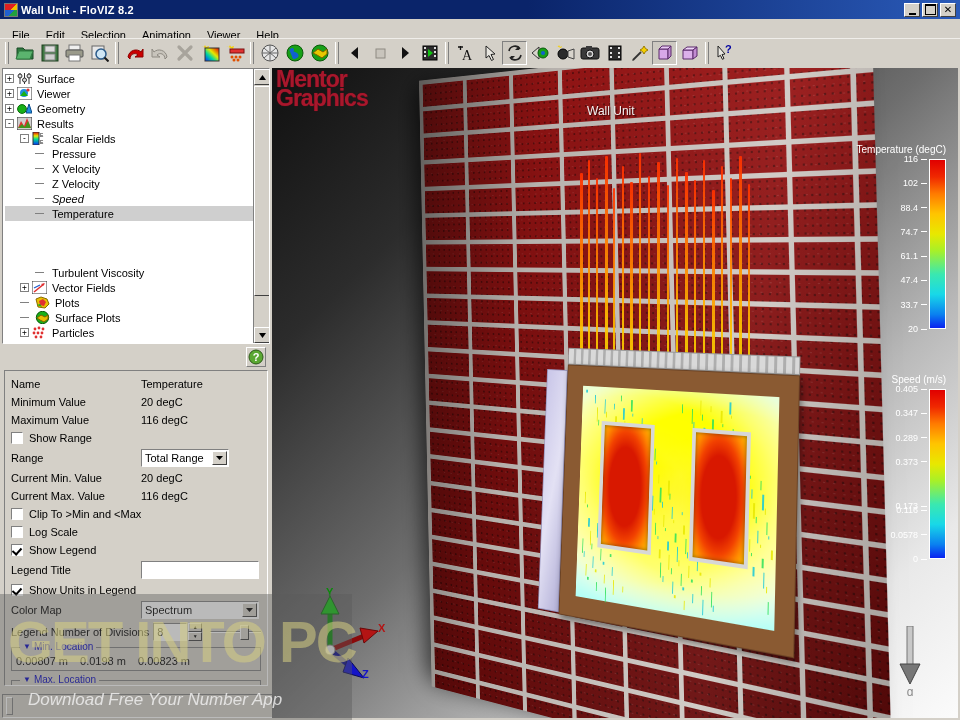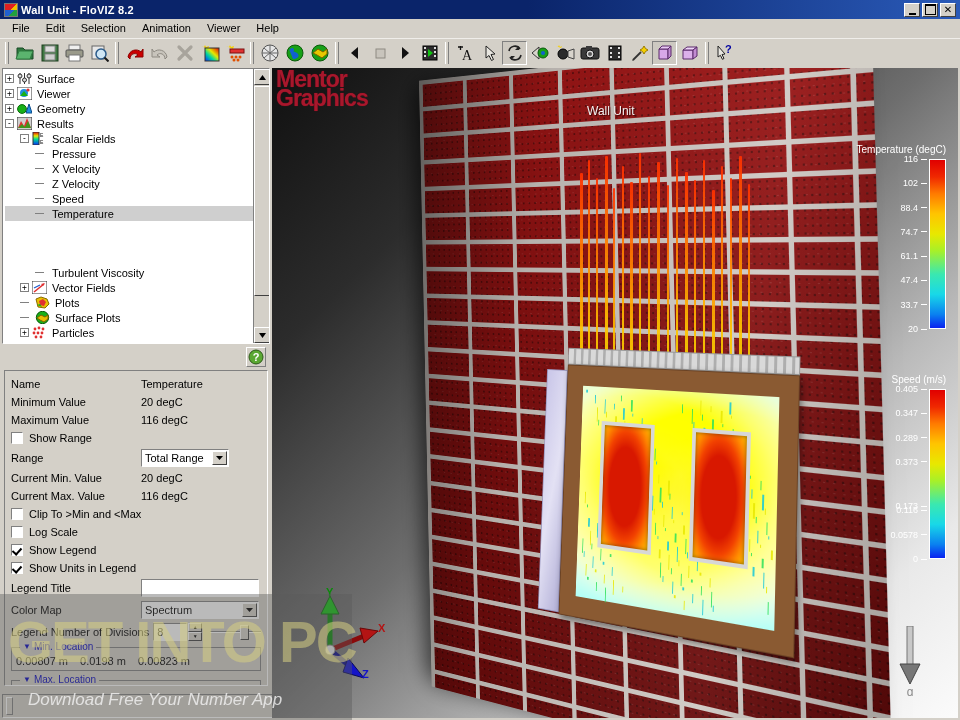--- a/index.html
+++ b/index.html
@@ -40,21 +40,21 @@
     position: relative; font-size: 9px; line-height: 12px; text-align: center;
     color: #000;
   }
   .win-btn .gl { position: absolute; inset: 0; display: flex; align-items: center; justify-content: center; font-family: "Liberation Sans", sans-serif; font-size: 10px; }
   .wb-min .gl { align-items: flex-end; padding-bottom: 1px; }
   .wb-min .gl::before { content: ""; display: block; width: 7px; height: 2px; background: #000; }
   .wb-max .gl::before { content: ""; display: block; width: 9px; height: 8px; border: 1px solid #000; border-top-width: 2px; }
 
   
   .menubar {
-    position: absolute; left: 0; top: 19px; width: 862px; height: 19px;
+    position: absolute; left: 0; top: 26px; width: 862px; height: 19px;
     background: #d4d0c8; display: flex; align-items: center; padding-left: 4px;
     border-bottom: 1px solid #d4d0c8;
   }
   .menu-item { padding: 2px 8px; font-size: 11px; color: #000; }
 
   
   .toolbar {
     position: absolute; left: 0; top: 38px; width: 960px; height: 28px;
     background: #d4d0c8; display: flex; align-items: center;
     border-top: 1px solid #f0eeea; padding-left: 2px;
@@ -631,21 +631,21 @@
         <div class="tnode" style="padding-left: 30px;">
           <div class="dash"></div>
           <div style="width: 3px;"></div>
           <span class="lbl">X Velocity</span>
         </div>
         <div class="tnode" style="padding-left: 30px;">
           <div class="dash"></div>
           <div style="width: 3px;"></div>
           <span class="lbl">Z Velocity</span>
         </div>
-        <div class="tnode" style="padding-left: 30px;">
+        <div class="tnode" style="padding-left: 30px; font-style: italic;">
           <div class="dash"></div>
           <div style="width: 3px;"></div>
           <span class="lbl">Speed</span>
         </div>
         <div class="tnode sel" style="padding-left: 30px;">
           <div class="dash"></div>
           <div style="width: 3px;"></div>
           <span class="lbl">Temperature</span>
         </div>
         <div class="tnode" style="padding-left: 30px; margin-top: 44px;">
@@ -775,28 +775,28 @@
     <div class="prow">
       <div class="cb"></div>
       <div>Log Scale</div>
     </div>
 
     <div class="prow">
       <div class="cb on"></div>
       <div>Show Legend</div>
     </div>
 
+    <div class="prow" style="height:22px">
+      <div class="pl">Legend Title</div>
+      <div class="txtbox" style="width:118px"></div>
+    </div>
+
     <div class="prow">
       <div class="cb on"></div>
       <div>Show Units in Legend</div>
-    </div>
-
-    <div class="prow" style="height:22px">
-      <div class="pl">Legend Title</div>
-      <div class="txtbox" style="width:118px"></div>
     </div>
 
     <div class="prow" style="height:22px">
       <div class="pl">Color Map</div>
       <div class="combo" style="width:118px">
         <span>Spectrum</span>
         <span class="arrow">
           <svg width="7" height="4" viewBox="0 0 7 4">
               <path d="M0 0h7L3.5 4z" fill="#000"></path>
             </svg>

